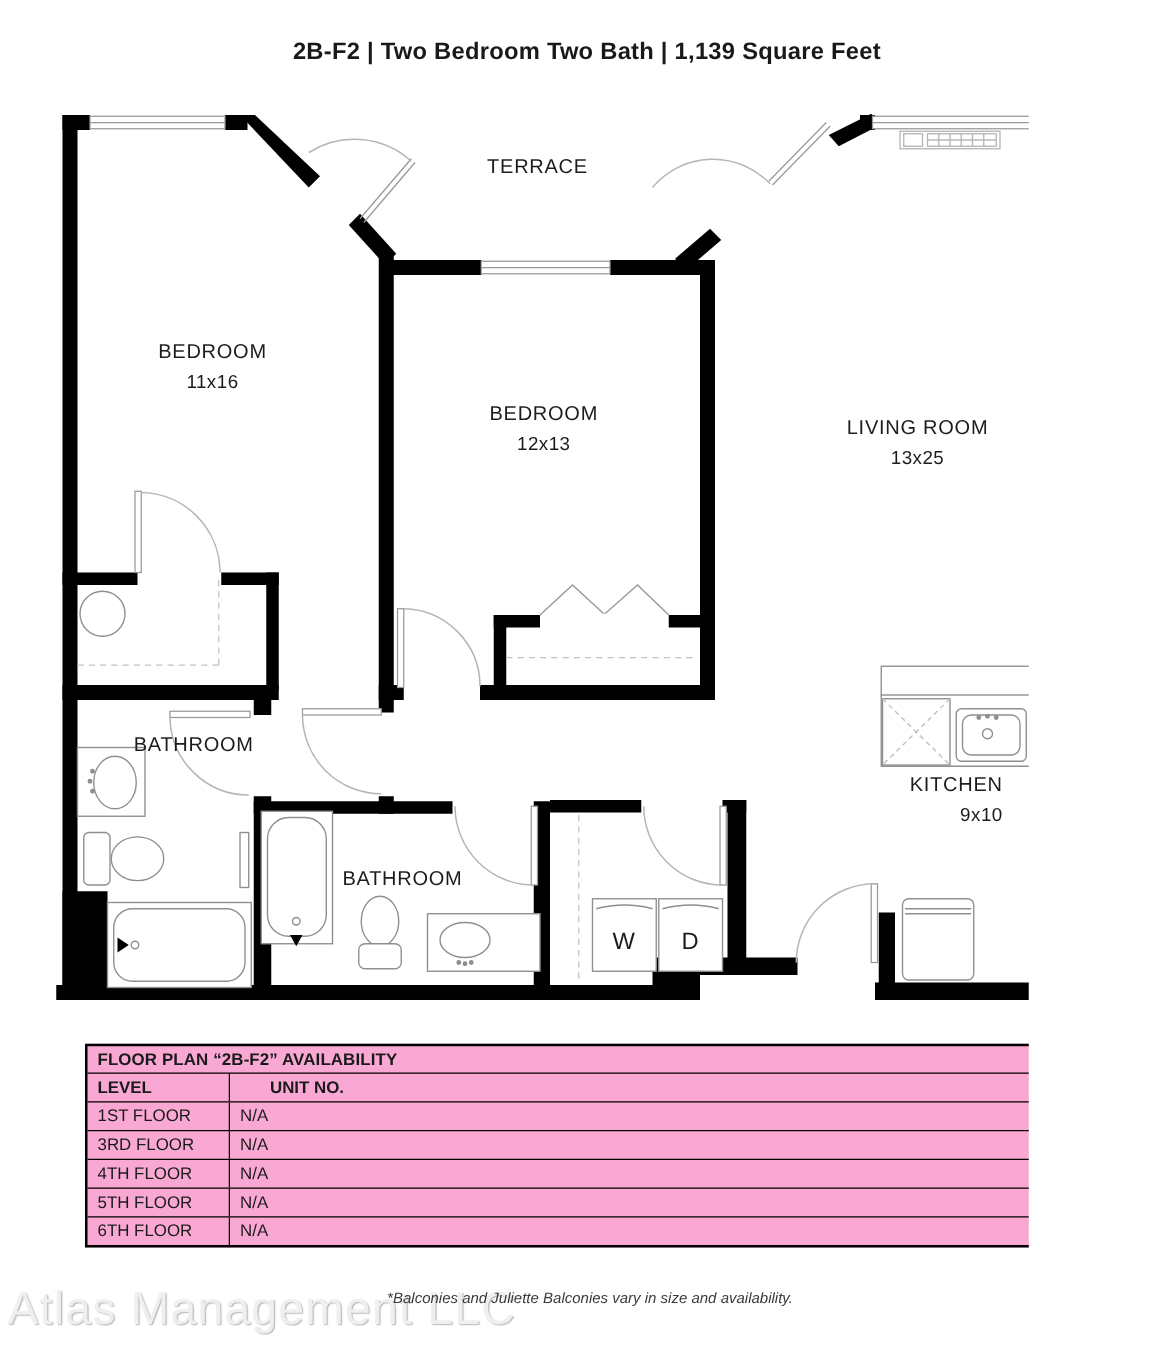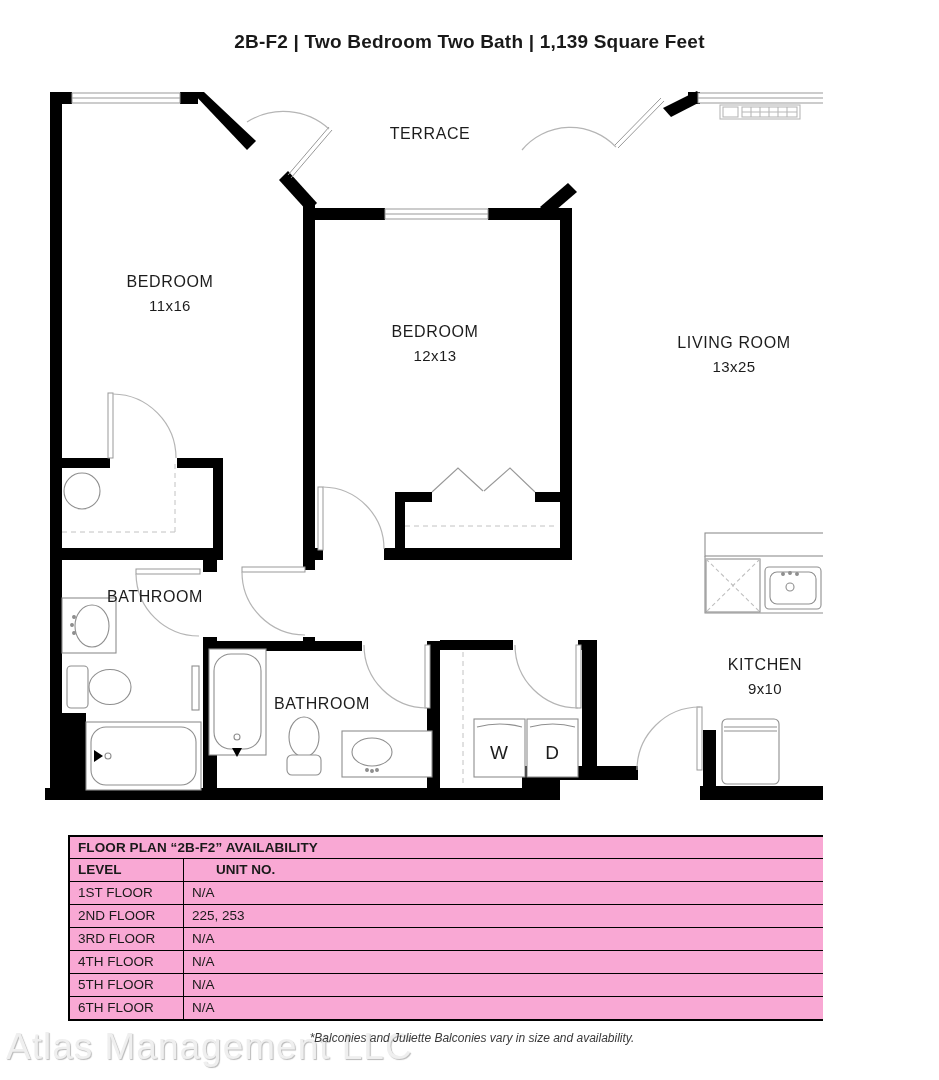--- a/index.html
+++ b/index.html
@@ -254,40 +254,36 @@
   <div class="room-label" style="left:734px;top:331px;">
     <div>LIVING ROOM</div>
     <div class="dims">13x25</div>
   </div>
   <div class="room-label" style="left:155px;top:585px;">
     <div>BATHROOM</div>
   </div>
   <div class="room-label" style="left:322px;top:692px;">
     <div>BATHROOM</div>
   </div>
-  <div class="room-label" style="left:765px;top:653px;">
+  <div class="room-label" style="left:765px;top:617px;text-align:right;">
     <div>KITCHEN</div>
     <div class="dims">9x10</div>
   </div>
 
   <div id="avail">
     <div class="t-title">FLOOR PLAN “2B-F2” AVAILABILITY</div>
     <div class="t-row head">
       <div class="c1">LEVEL</div>
       <div class="c2">UNIT NO.</div>
     </div>
     <div class="t-row">
       <div class="c1">1ST FLOOR</div>
       <div class="c2">N/A</div>
     </div>
     <div class="t-row">
-      <div class="c1">2ND FLOOR</div>
-      <div class="c2">225, 253</div>
-    </div>
-    <div class="t-row">
       <div class="c1">3RD FLOOR</div>
       <div class="c2">N/A</div>
     </div>
     <div class="t-row">
       <div class="c1">4TH FLOOR</div>
       <div class="c2">N/A</div>
     </div>
     <div class="t-row">
       <div class="c1">5TH FLOOR</div>
       <div class="c2">N/A</div>

